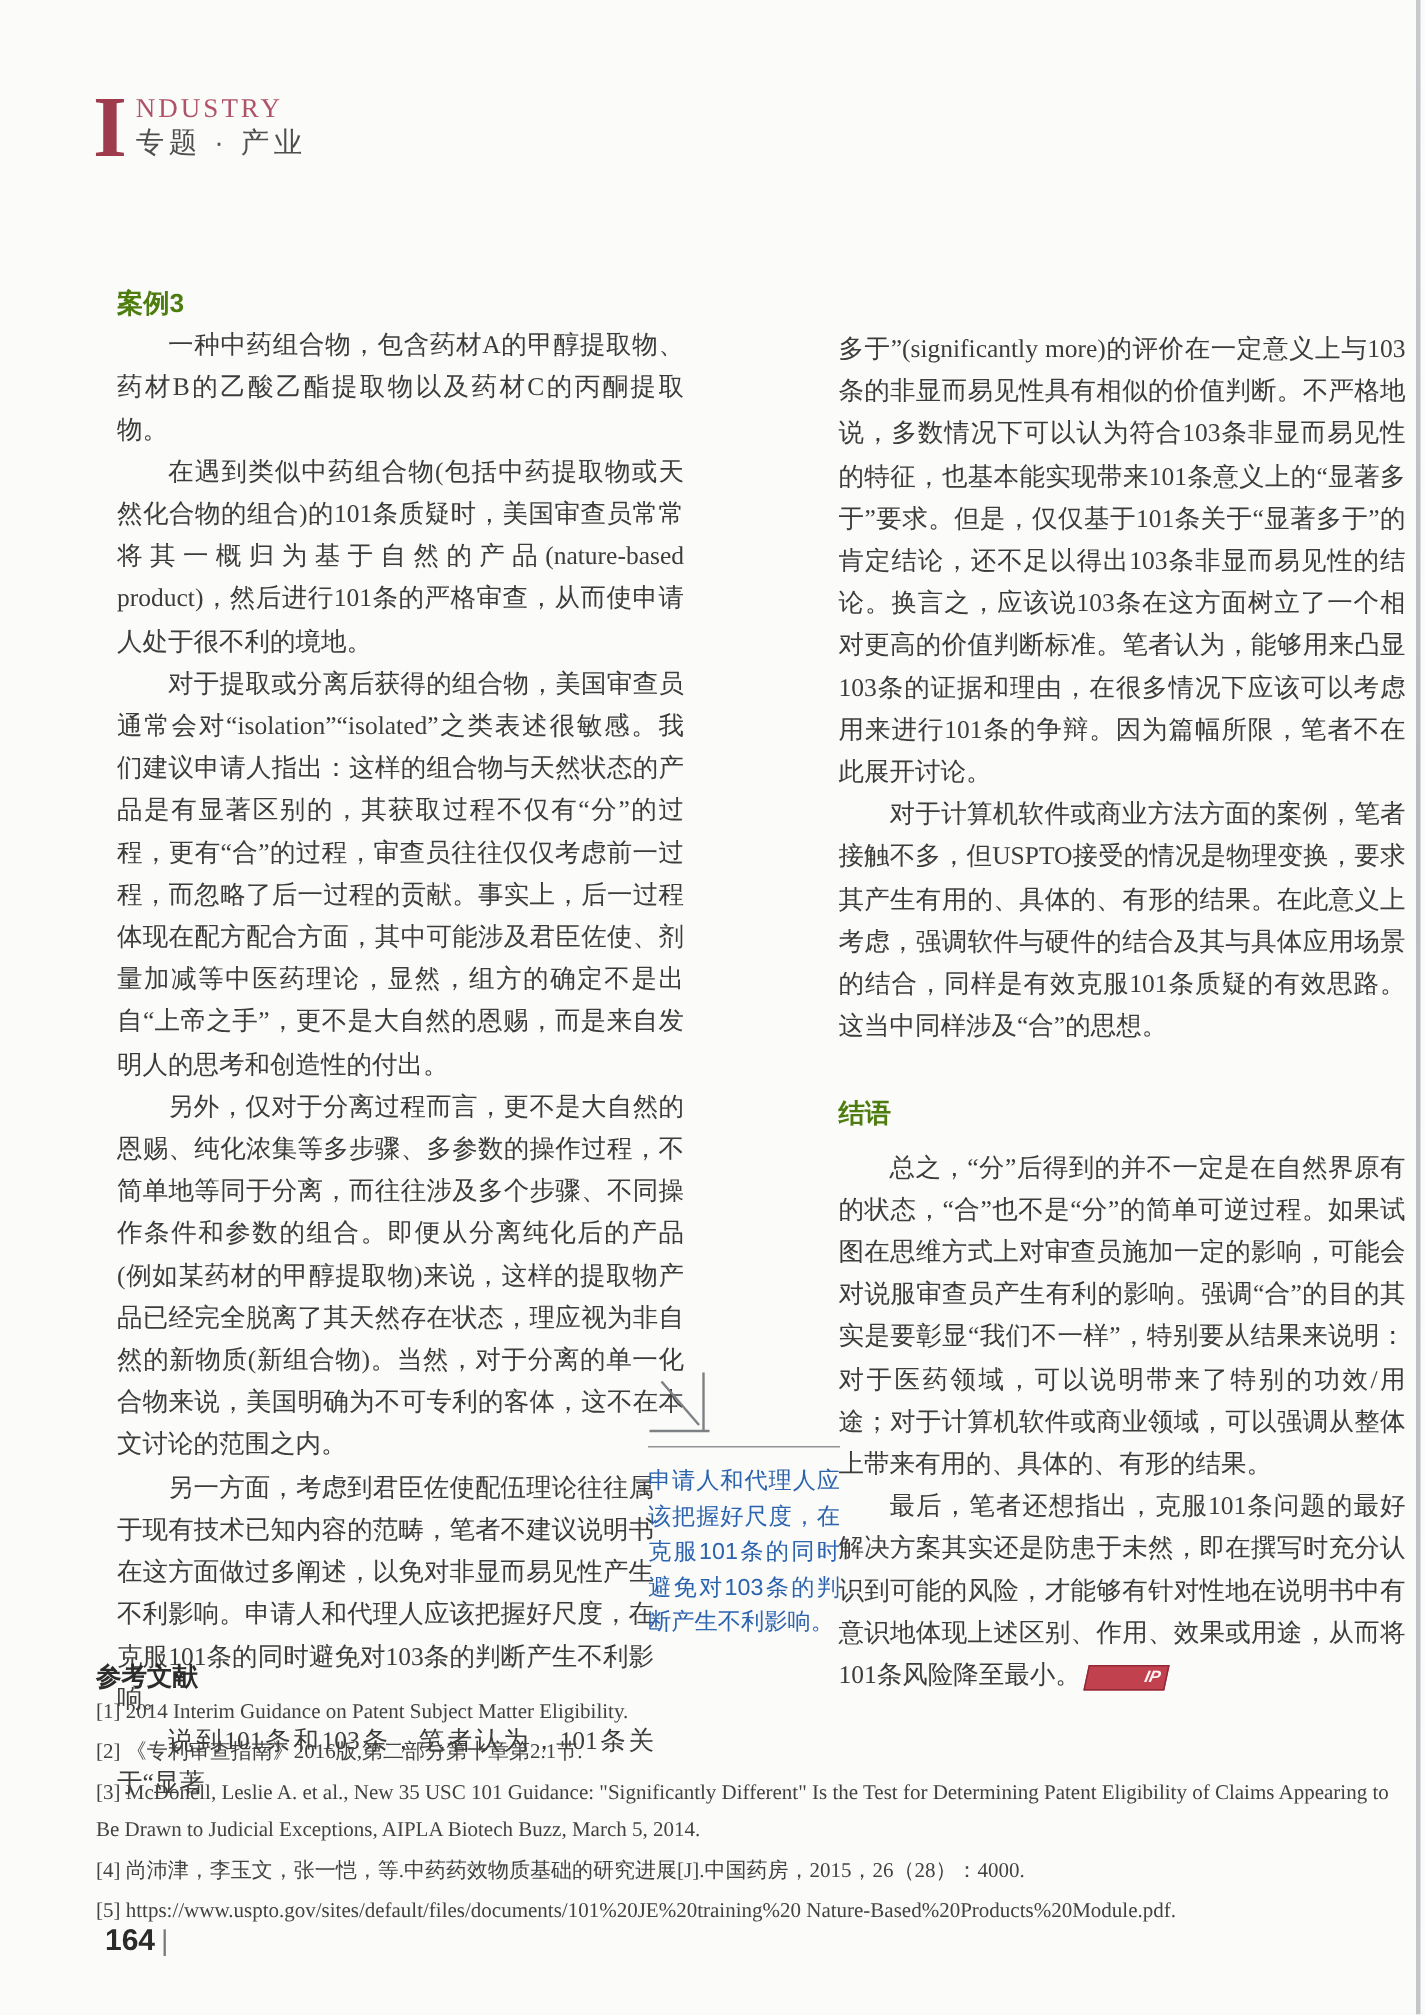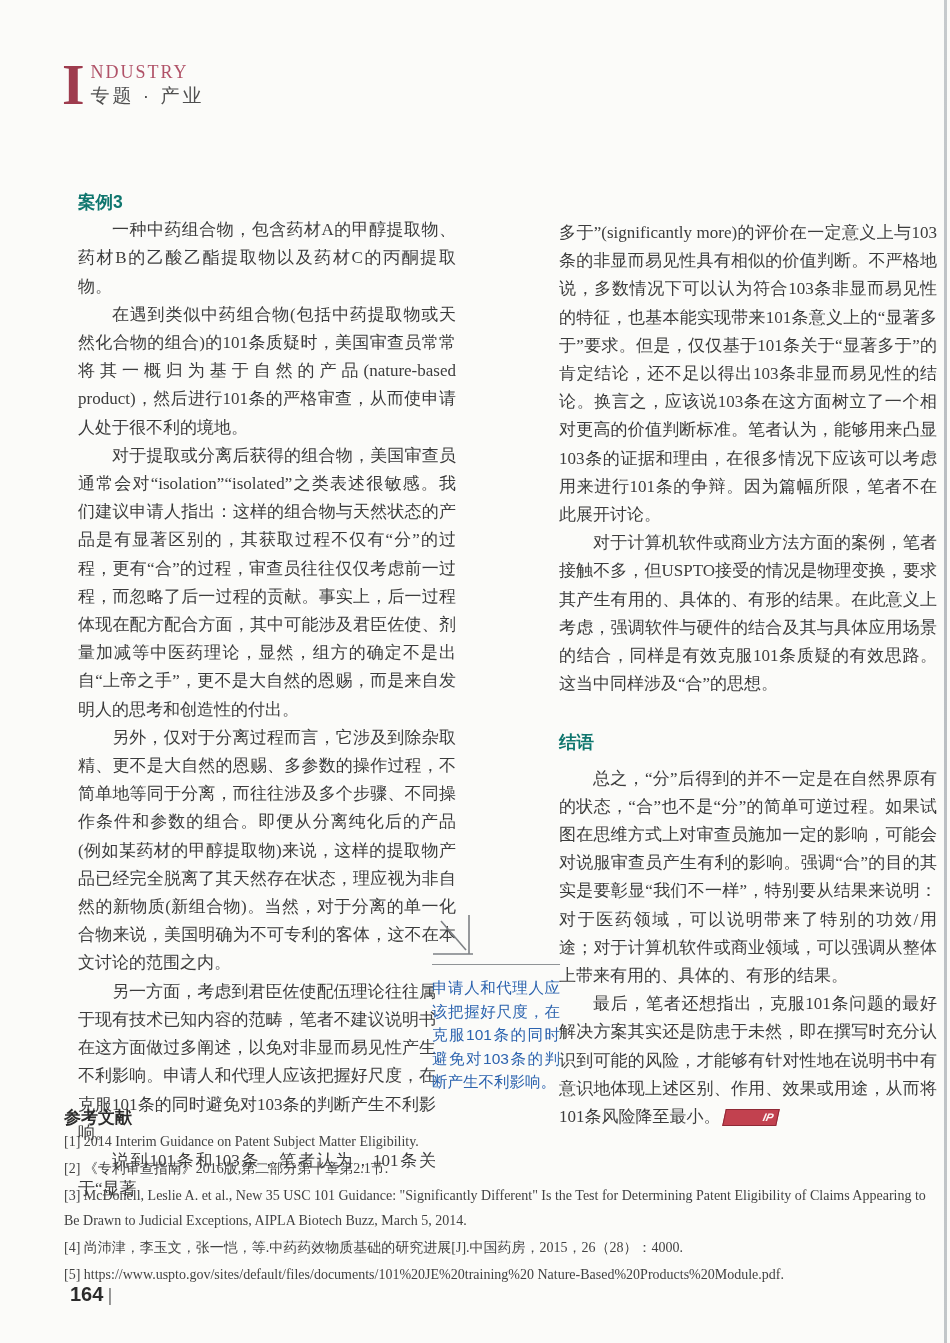--- a/index.html
+++ b/index.html
@@ -34,21 +34,21 @@
   }
   
   .col { position: absolute; top: 188px; width: 378px; font-size: 17px; line-height: 28.2px; text-align: justify; }
   .col-left  { left: 78px; }
   .col-right { left: 559px; }
   .col p { text-indent: 2em; }
   .col p.no-indent { text-indent: 0; margin-top: 31px; }
   .col p.squeeze { margin-right: 20px; }
   .case-heading, .conclusion-heading {
     font-family: "Liberation Sans", "DejaVu Sans", sans-serif;
-    font-weight: bold; font-size: 17.5px; color: #0f766e; line-height: 28.2px;
+    font-weight: bold; font-size: 17.5px; color: #4d7c0f; line-height: 28.2px;
   }
   .conclusion-heading { margin-top: 30px; margin-bottom: 8px; }
   .ip-logo {
     display: inline-block;
     font-family: "Liberation Sans", "DejaVu Sans", sans-serif;
     font-style: italic; font-weight: bold;
     font-size: 11px; line-height: 14px;
     color: #fdf3f3; background: #c2414f;
     border: 1px solid #8f2936;
     padding: 0 4px 1px 4px;
@@ -92,21 +92,21 @@
       <span class="rest">NDUSTRY</span>
       <span class="section">专题 · 产业</span>
     </div>
   </header>
 
   <div class="col col-left">
     <div class="case-heading">案例3</div>
     <p>一种中药组合物，包含药材A的甲醇提取物、药材B的乙酸乙酯提取物以及药材C的丙酮提取物。</p>
     <p>在遇到类似中药组合物(包括中药提取物或天然化合物的组合)的101条质疑时，美国审查员常常将其一概归为基于自然的产品(nature-based product)，然后进行101条的严格审查，从而使申请人处于很不利的境地。</p>
     <p>对于提取或分离后获得的组合物，美国审查员通常会对“isolation”“isolated”之类表述很敏感。我们建议申请人指出：这样的组合物与天然状态的产品是有显著区别的，其获取过程不仅有“分”的过程，更有“合”的过程，审查员往往仅仅考虑前一过程，而忽略了后一过程的贡献。事实上，后一过程体现在配方配合方面，其中可能涉及君臣佐使、剂量加减等中医药理论，显然，组方的确定不是出自“上帝之手”，更不是大自然的恩赐，而是来自发明人的思考和创造性的付出。</p>
-    <p>另外，仅对于分离过程而言，它涉及到除杂取精、更不是大自然的恩赐、多参数的操作过程，不简单地等同于分离，而往往涉及多个步骤、不同操作条件和参数的组合。即便从分离纯化后的产品(例如某药材的甲醇提取物)来说，这样的提取物产品已经完全脱离了其天然存在状态，理应视为非自然的新物质(新组合物)。当然，对于分离的单一化合物来说，美国明确为不可专利的客体，这不在本文讨论的范围之内。</p>
+    <p>另外，仅对于分离过程而言，更不是大自然的恩赐、纯化浓集等多步骤、多参数的操作过程，不简单地等同于分离，而往往涉及多个步骤、不同操作条件和参数的组合。即便从分离纯化后的产品(例如某药材的甲醇提取物)来说，这样的提取物产品已经完全脱离了其天然存在状态，理应视为非自然的新物质(新组合物)。当然，对于分离的单一化合物来说，美国明确为不可专利的客体，这不在本文讨论的范围之内。</p>
     <p class="squeeze">另一方面，考虑到君臣佐使配伍理论往往属于现有技术已知内容的范畴，笔者不建议说明书在这方面做过多阐述，以免对非显而易见性产生不利影响。申请人和代理人应该把握好尺度，在克服101条的同时避免对103条的判断产生不利影响。</p>
     <p class="squeeze">说到101条和103条，笔者认为，101条关于“显著</p>
   </div>
 
   <div class="col col-right">
     <p class="no-indent">多于”(significantly more)的评价在一定意义上与103条的非显而易见性具有相似的价值判断。不严格地说，多数情况下可以认为符合103条非显而易见性的特征，也基本能实现带来101条意义上的“显著多于”要求。但是，仅仅基于101条关于“显著多于”的肯定结论，还不足以得出103条非显而易见性的结论。换言之，应该说103条在这方面树立了一个相对更高的价值判断标准。笔者认为，能够用来凸显103条的证据和理由，在很多情况下应该可以考虑用来进行101条的争辩。因为篇幅所限，笔者不在此展开讨论。</p>
     <p>对于计算机软件或商业方法方面的案例，笔者接触不多，但USPTO接受的情况是物理变换，要求其产生有用的、具体的、有形的结果。在此意义上考虑，强调软件与硬件的结合及其与具体应用场景的结合，同样是有效克服101条质疑的有效思路。这当中同样涉及“合”的思想。</p>
     <div class="conclusion-heading">结语</div>
     <p>总之，“分”后得到的并不一定是在自然界原有的状态，“合”也不是“分”的简单可逆过程。如果试图在思维方式上对审查员施加一定的影响，可能会对说服审查员产生有利的影响。强调“合”的目的其实是要彰显“我们不一样”，特别要从结果来说明：对于医药领域，可以说明带来了特别的功效/用途；对于计算机软件或商业领域，可以强调从整体上带来有用的、具体的、有形的结果。</p>
     <p><span>最后，笔者还想指出，克服101条问题的最好解决方案其实还是防患于未然，即在撰写时充分认识到可能的风险，才能够有针对性地在说明书中有意识地体现上述区别、作用、效果或用途，从而将101条风险降至最小。</span><span class="ip-logo">IP</span></p>

